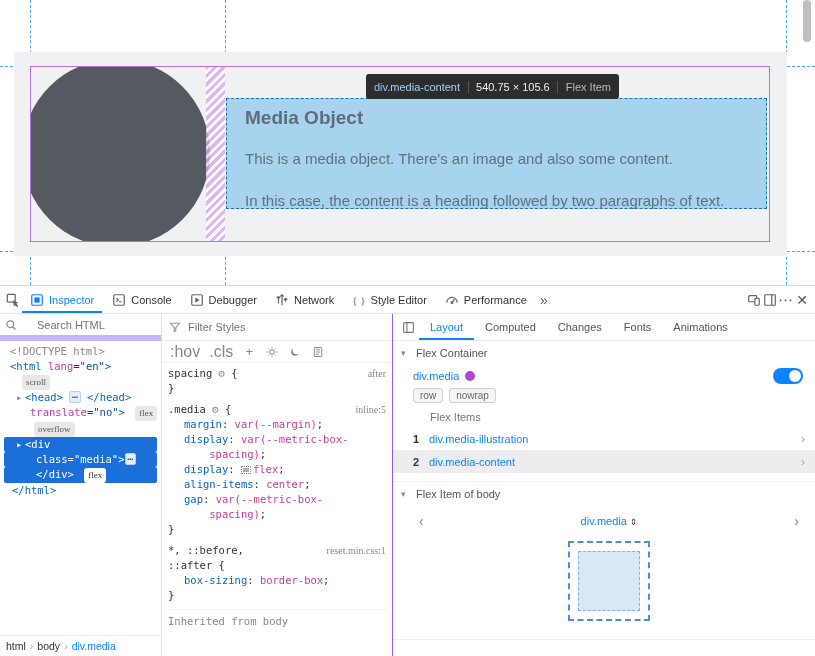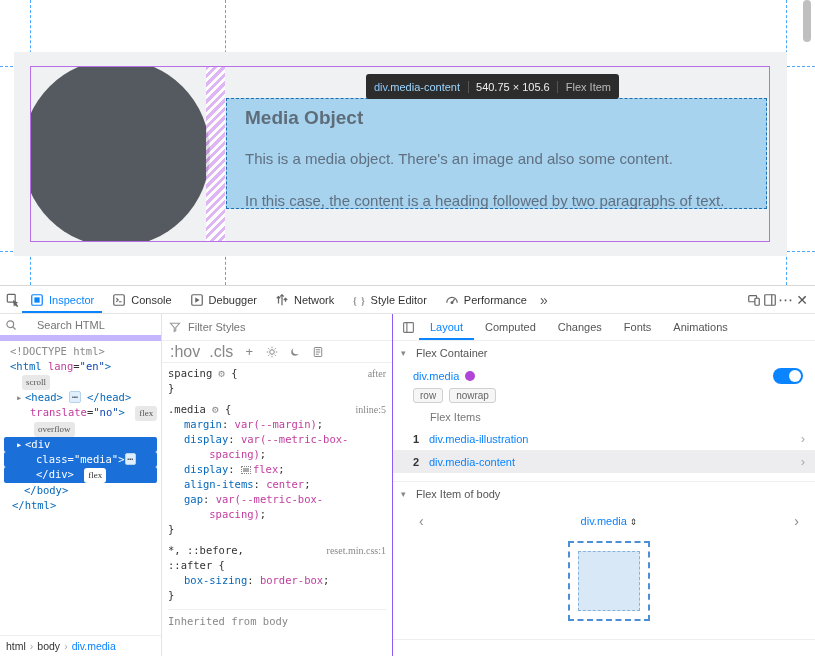--- a/index.html
+++ b/index.html
@@ -289,21 +289,20 @@
       <div class="dom-tree">
         <div class="dn"><span class="doctype">&lt;!DOCTYPE html&gt;</span></div>
         <div class="dn"><span class="tag">&lt;html </span><span class="attr">lang</span>=<span class="val">"en"</span><span class="tag">&gt;</span></div>
         <div class="dn" style="padding-left:14px"><span class="badge">scroll</span></div>
         <div class="dn" style="padding-left:12px"><span class="tw">▸</span><span class="tag">&lt;head&gt;</span> <span class="ellips">⋯</span> <span class="tag">&lt;/head&gt;</span></div>
         <div class="dn" style="padding-left:26px"><span class="attr">translate</span>=<span class="val">"no"</span><span class="tag">&gt;</span> <span class="badge">flex</span></div>
         <div class="dn" style="padding-left:26px"><span class="badge">overflow</span></div>
         <div class="dn sel" style="padding-left:12px"><span class="tw">▸</span><span class="tag">&lt;div</span></div>
         <div class="dn sel" style="padding-left:32px"><span class="attr">class</span>=<span class="val">"media"</span><span class="tag">&gt;</span><span class="ellips">⋯</span></div>
         <div class="dn sel" style="padding-left:32px"><span class="tag">&lt;/div&gt;</span> <span class="badge">flex</span></div>
-        <div class="dn" style="padding-left:20px"><span class="tag">&lt;/body&gt;</span></div>
         <div class="dn" style="padding-left:8px"><span class="tag">&lt;/html&gt;</span></div>
       </div>
       <div class="crumbs">
         <span>html</span>
           <span class="sep">›</span>
         <span>body</span>
           <span class="sep">›</span>
         <span class="last">div.media</span>
       </div>
     </div>

